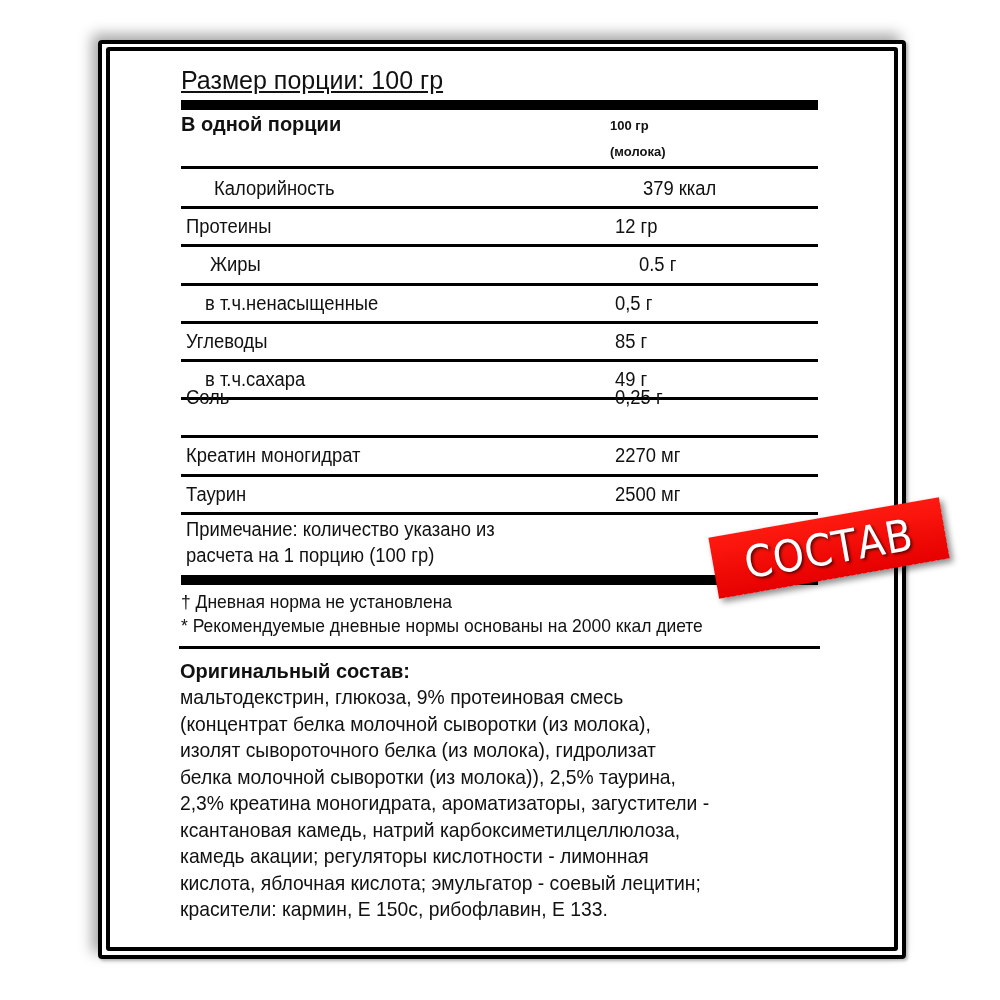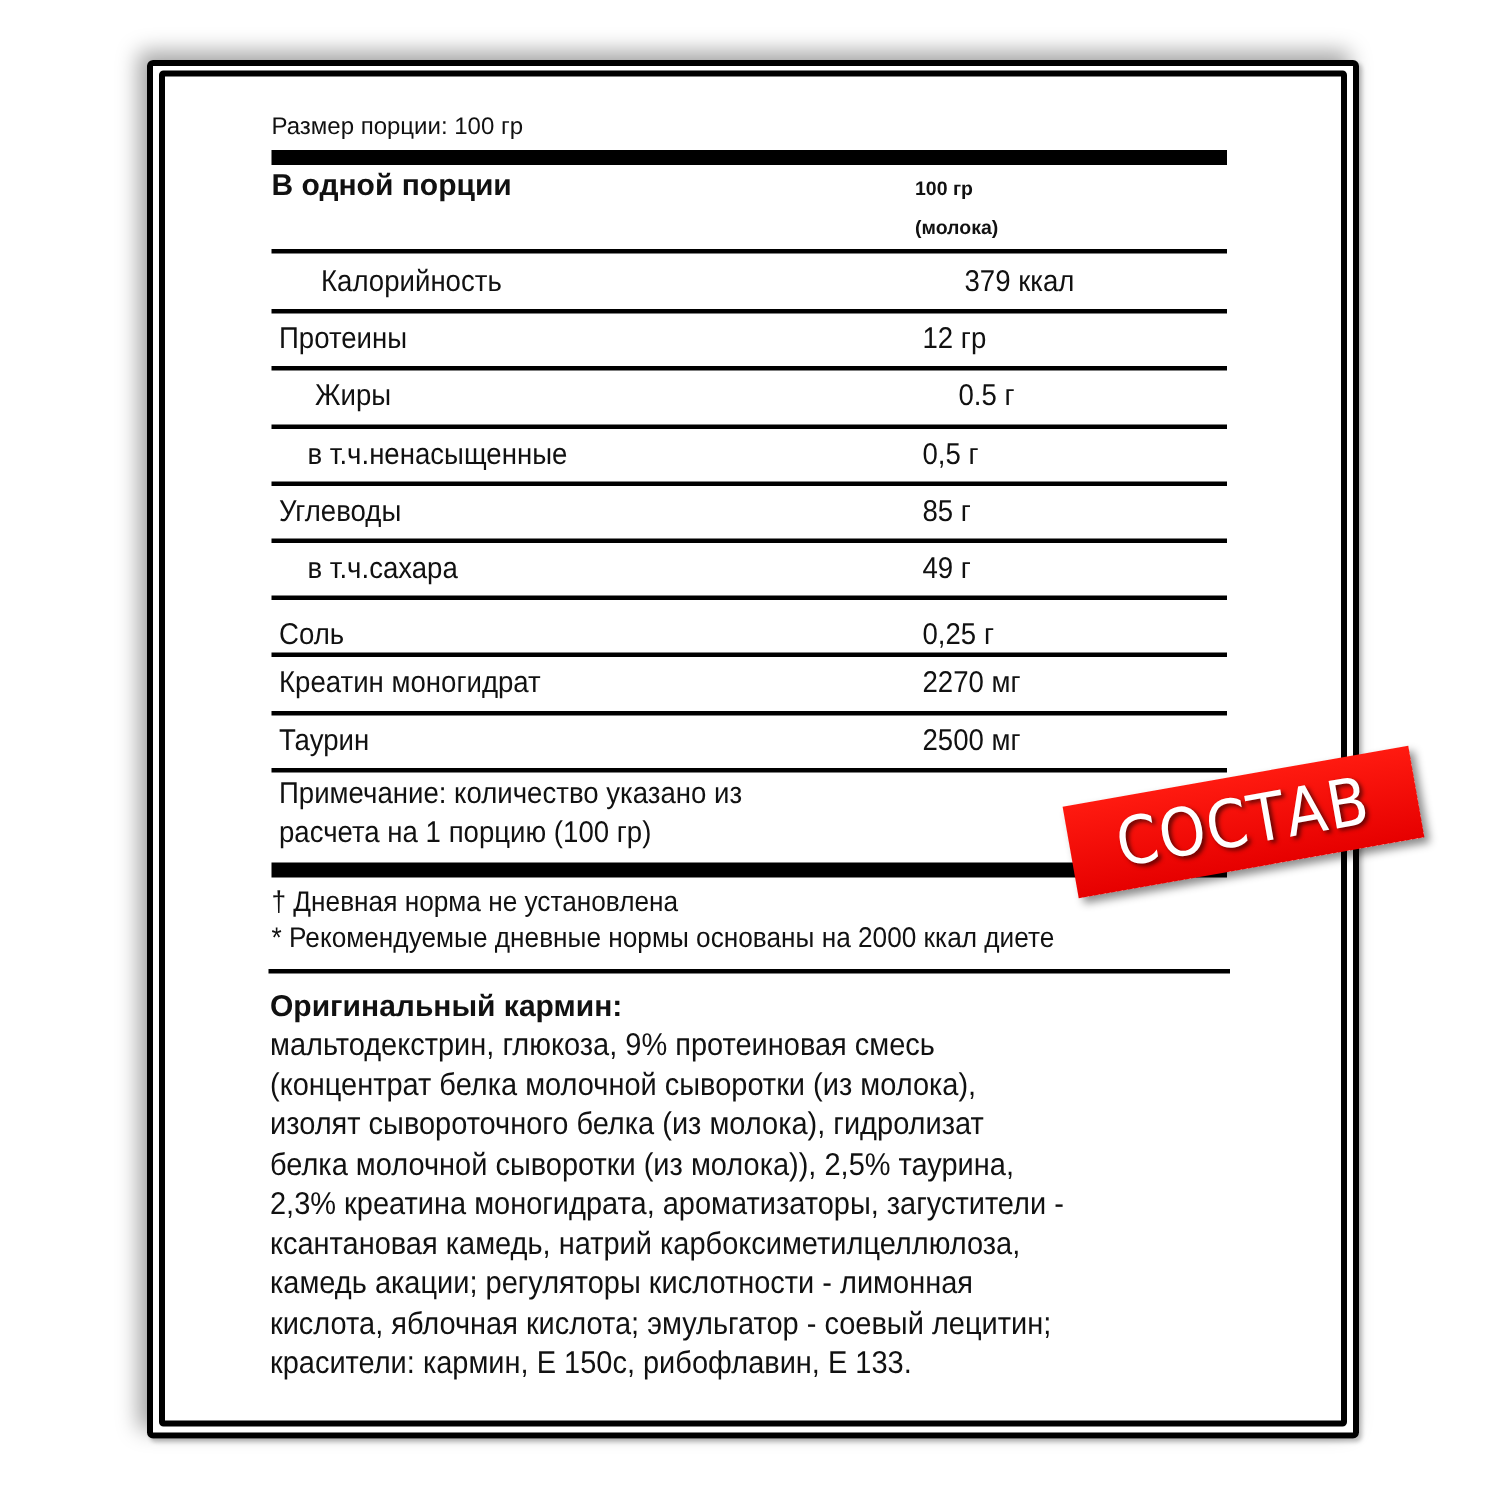--- a/index.html
+++ b/index.html
@@ -4,21 +4,21 @@
 <style>
   html, body { margin:0; padding:0; }
   body { width:1000px; height:1000px; background:#ffffff; position:relative; overflow:hidden;
          font-family:"Liberation Sans", sans-serif; color:#111; }
   .outer-frame { position:absolute; left:98px; top:40px; width:800px; height:911px;
                  border:4px solid #000; border-radius:4px;
                  box-shadow: -6px -6px 14px rgba(0,0,0,0.35), 2px 2px 3px rgba(0,0,0,0.25); }
   .inner-frame { position:absolute; left:106px; top:47px; width:784px; height:896px;
                  border:4px solid #000; border-radius:3px; background:#fff; }
   .abs { position:absolute; }
-  .serving-size { left:181px; top:76px; font-size:16px; }
+  .serving-size { left:181px; top:66px; font-size:25px;text-decoration:underline; }
   .bar-thick { position:absolute; left:181px; width:637px; height:10px; background:#000; }
   .line { position:absolute; left:181px; width:637px; height:3px; background:#000; }
   .hdr-left { left:181px; top:113px; font-size:20px; font-weight:bold; }
   .hdr-right { left:610px; top:113px; font-size:13px; font-weight:bold; line-height:26px; }
   .row { position:absolute; left:181px; width:637px; height:38px; font-size:20px; }
   .row .lbl { position:absolute; left:5px; top:8px; transform:scaleX(0.92); transform-origin:left; white-space:nowrap; }
   .row .lbl.indent { left:24px; }
   .row .val { position:absolute; left:434px; top:8px; transform:scaleX(0.92); transform-origin:left; white-space:nowrap; }
   .note { left:186px; top:516px; font-size:20px; line-height:26px; transform:scaleX(0.92); transform-origin:left; white-space:nowrap; }
   .footnotes { left:181px; top:590px; font-size:19px; line-height:24px; transform:scaleX(0.92); transform-origin:left; white-space:nowrap; }
@@ -71,21 +71,21 @@
     <div class="row" style="top: 321.8px;">
       <span class="lbl">Углеводы</span>
       <span class="val">85 г</span>
     </div>
     <div class="line" style="top: 359px;"></div>
     <div class="row" style="top: 360px; text-align: right;">
       <span class="lbl indent">в т.ч.сахара</span>
       <span class="val">49 г</span>
     </div>
     <div class="line" style="top: 397px;"></div>
-    <div class="row" style="top: 404px;">
+    <div class="row" style="top: 378px;">
       <span class="lbl">Соль</span>
       <span class="val">0,25 г</span>
     </div>
     <div class="line" style="top: 435px;"></div>
     <div class="row" style="top: 436.4px; text-align: right;">
       <span class="lbl">Креатин моногидрат</span>
       <span class="val">2270 мг</span>
     </div>
     <div class="line" style="top: 474px;"></div>
     <div class="row" style="top: 474.6px;">
@@ -100,21 +100,21 @@
   <div>расчета на 1 порцию (100 гр)</div>
 </div>
 <div class="bar-thick" style="top:575px"></div>
 
 <div class="abs footnotes">
   <div>† Дневная норма не установлена</div>
   <div>* Рекомендуемые дневные нормы основаны на 2000 ккал диете</div>
 </div>
 <div class="line" style="top:646px; left:179px; width:641px"></div>
 
-<div class="abs ing-title">Оригинальный кармин:</div>
+<div class="abs ing-title">Оригинальный состав:</div>
 <div class="abs ing-text"> мальтодекстрин, глюкоза, 9% протеиновая смесь
 (концентрат белка молочной сыворотки (из молока),
 изолят сывороточного белка (из молока), гидролизат
 белка молочной сыворотки (из молока)), 2,5% таурина,
 2,3% креатина моногидрата, ароматизаторы, загустители -
 ксантановая камедь, натрий карбоксиметилцеллюлоза,
 камедь акации; регуляторы кислотности - лимонная
 кислота, яблочная кислота; эмульгатор - соевый лецитин;
 красители: кармин, Е 150с, рибофлавин, Е 133.</div>
 

